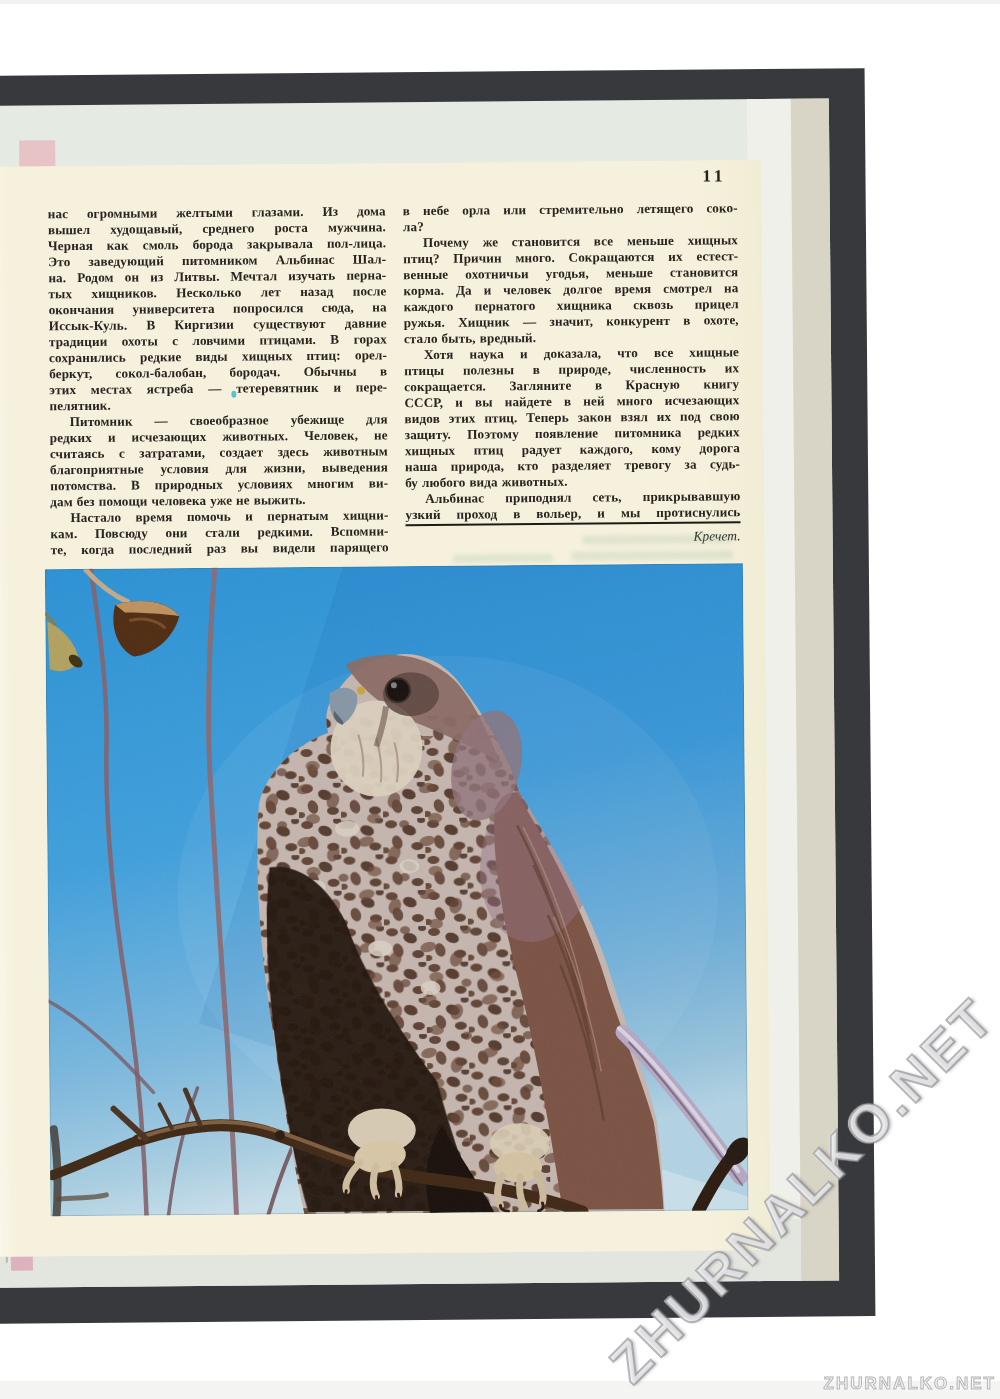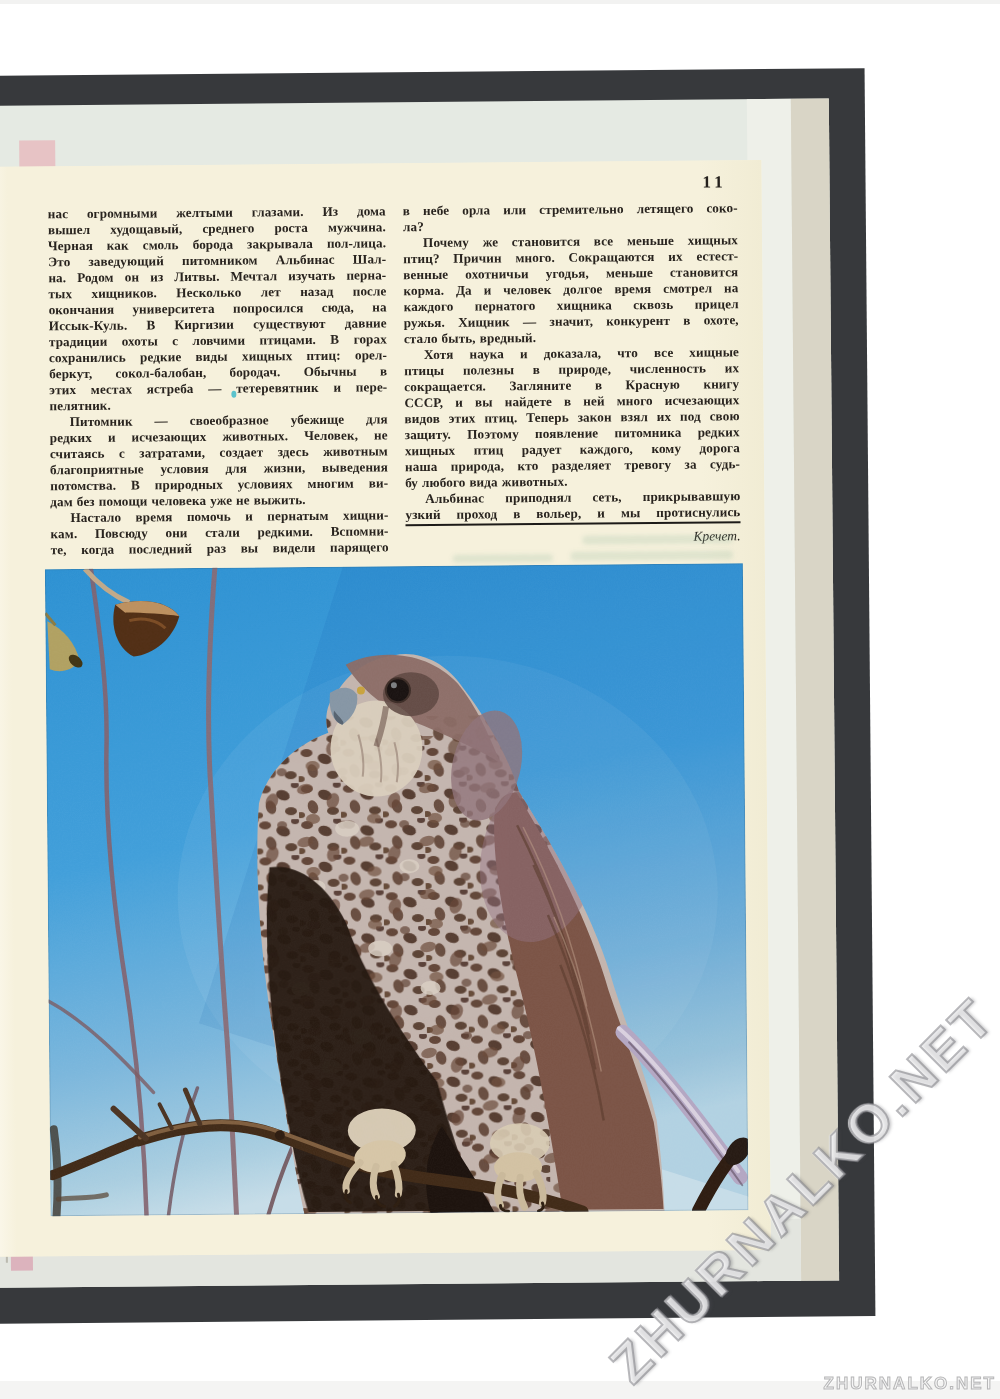--- a/index.html
+++ b/index.html
@@ -17,21 +17,21 @@
   .edge-white{position:absolute;left:768px;top:30px;width:44px;height:1182px;background:#eef0e9;}
   .edge-gray-bottom{position:absolute;left:0;top:1150px;width:812px;height:62px;background:#e3e5df;}
   .pink-top{position:absolute;left:40px;top:65px;width:36px;height:28px;background:#e7c3c5;}
   .pink-bottom{position:absolute;left:22px;top:1075px;width:22px;height:120px;background:#dcb3bd;}
   .left-line{position:absolute;left:17px;top:95px;width:2px;height:1092px;background:#9a9888;opacity:.55;}
 
   
   .page{position:absolute;left:0;top:91px;width:782px;height:1090px;background:#f6f1dc;overflow:hidden;}
   .page::before{content:"";position:absolute;inset:0;
       background:linear-gradient(90deg,#fdfaf0 0,#f6f1dc 28px,#f6f1dc 92%,#f1ecd4 100%);}
-  .page-num{position:absolute;left:723px;top:12px;width:46px;font-size:17px;font-weight:700;
+  .page-num{position:absolute;left:723px;top:6px;width:46px;font-size:17px;font-weight:700;
             letter-spacing:4px;color:#24201c;}
   .col{position:absolute;top:40px;color:#29241f;font-size:13.2px;font-weight:700;
        letter-spacing:.1px;word-spacing:.6px;}
   .col-left{left:68px;width:338px;}
   .col-right{left:423px;width:335px;}
   .line{height:16px;line-height:16px;text-align:justify;text-align-last:justify;white-space:nowrap;}
   .line.ind{text-indent:20px;}
   .line.end{text-align-last:left;}
   .rule{position:absolute;left:423px;top:361px;width:335px;height:2px;background:#1d1b18;}
   .caption{position:absolute;left:423px;top:368px;width:335px;text-align:right;

